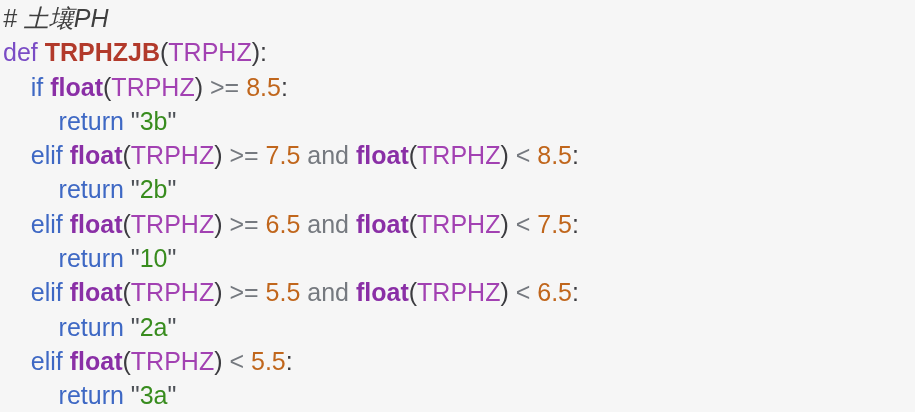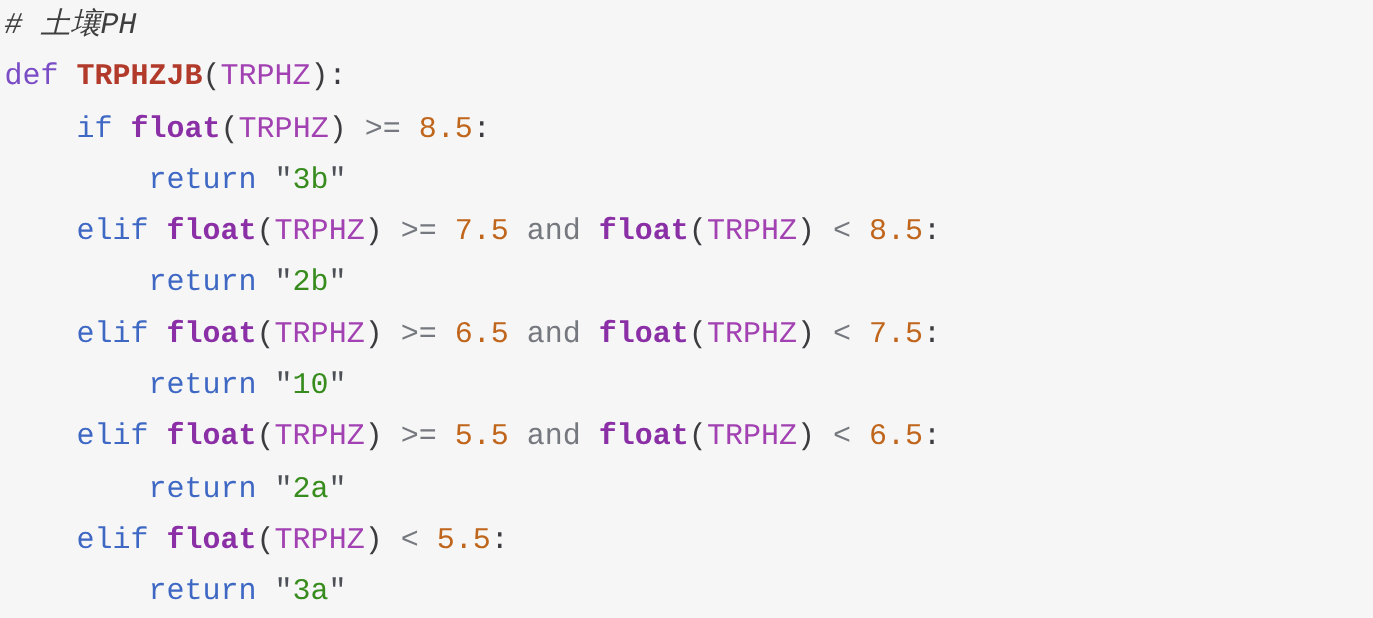--- a/index.html
+++ b/index.html
@@ -9,22 +9,22 @@
     width: 915px;
     height: 412px;
     background: #f6f6f6;
     overflow: hidden;
   }
   pre.code-block {
     margin: 0;
     padding: 1px 0 0 3px;
     width: 915px;
     height: 412px;
-    font-family: Liberation Mono, monospace;
-    font-size: 20px;
+    font-family: Liberation Sans, sans-serif;
+    font-size: 25px;
     line-height: 34.3px;
     white-space: pre;
     tab-size: 4;
   }
   .code-line {
     height: 34.3px;
     white-space: pre;
   }
   .tok-comment   { font-style: italic; }
   .tok-function  { font-weight: 700; }

